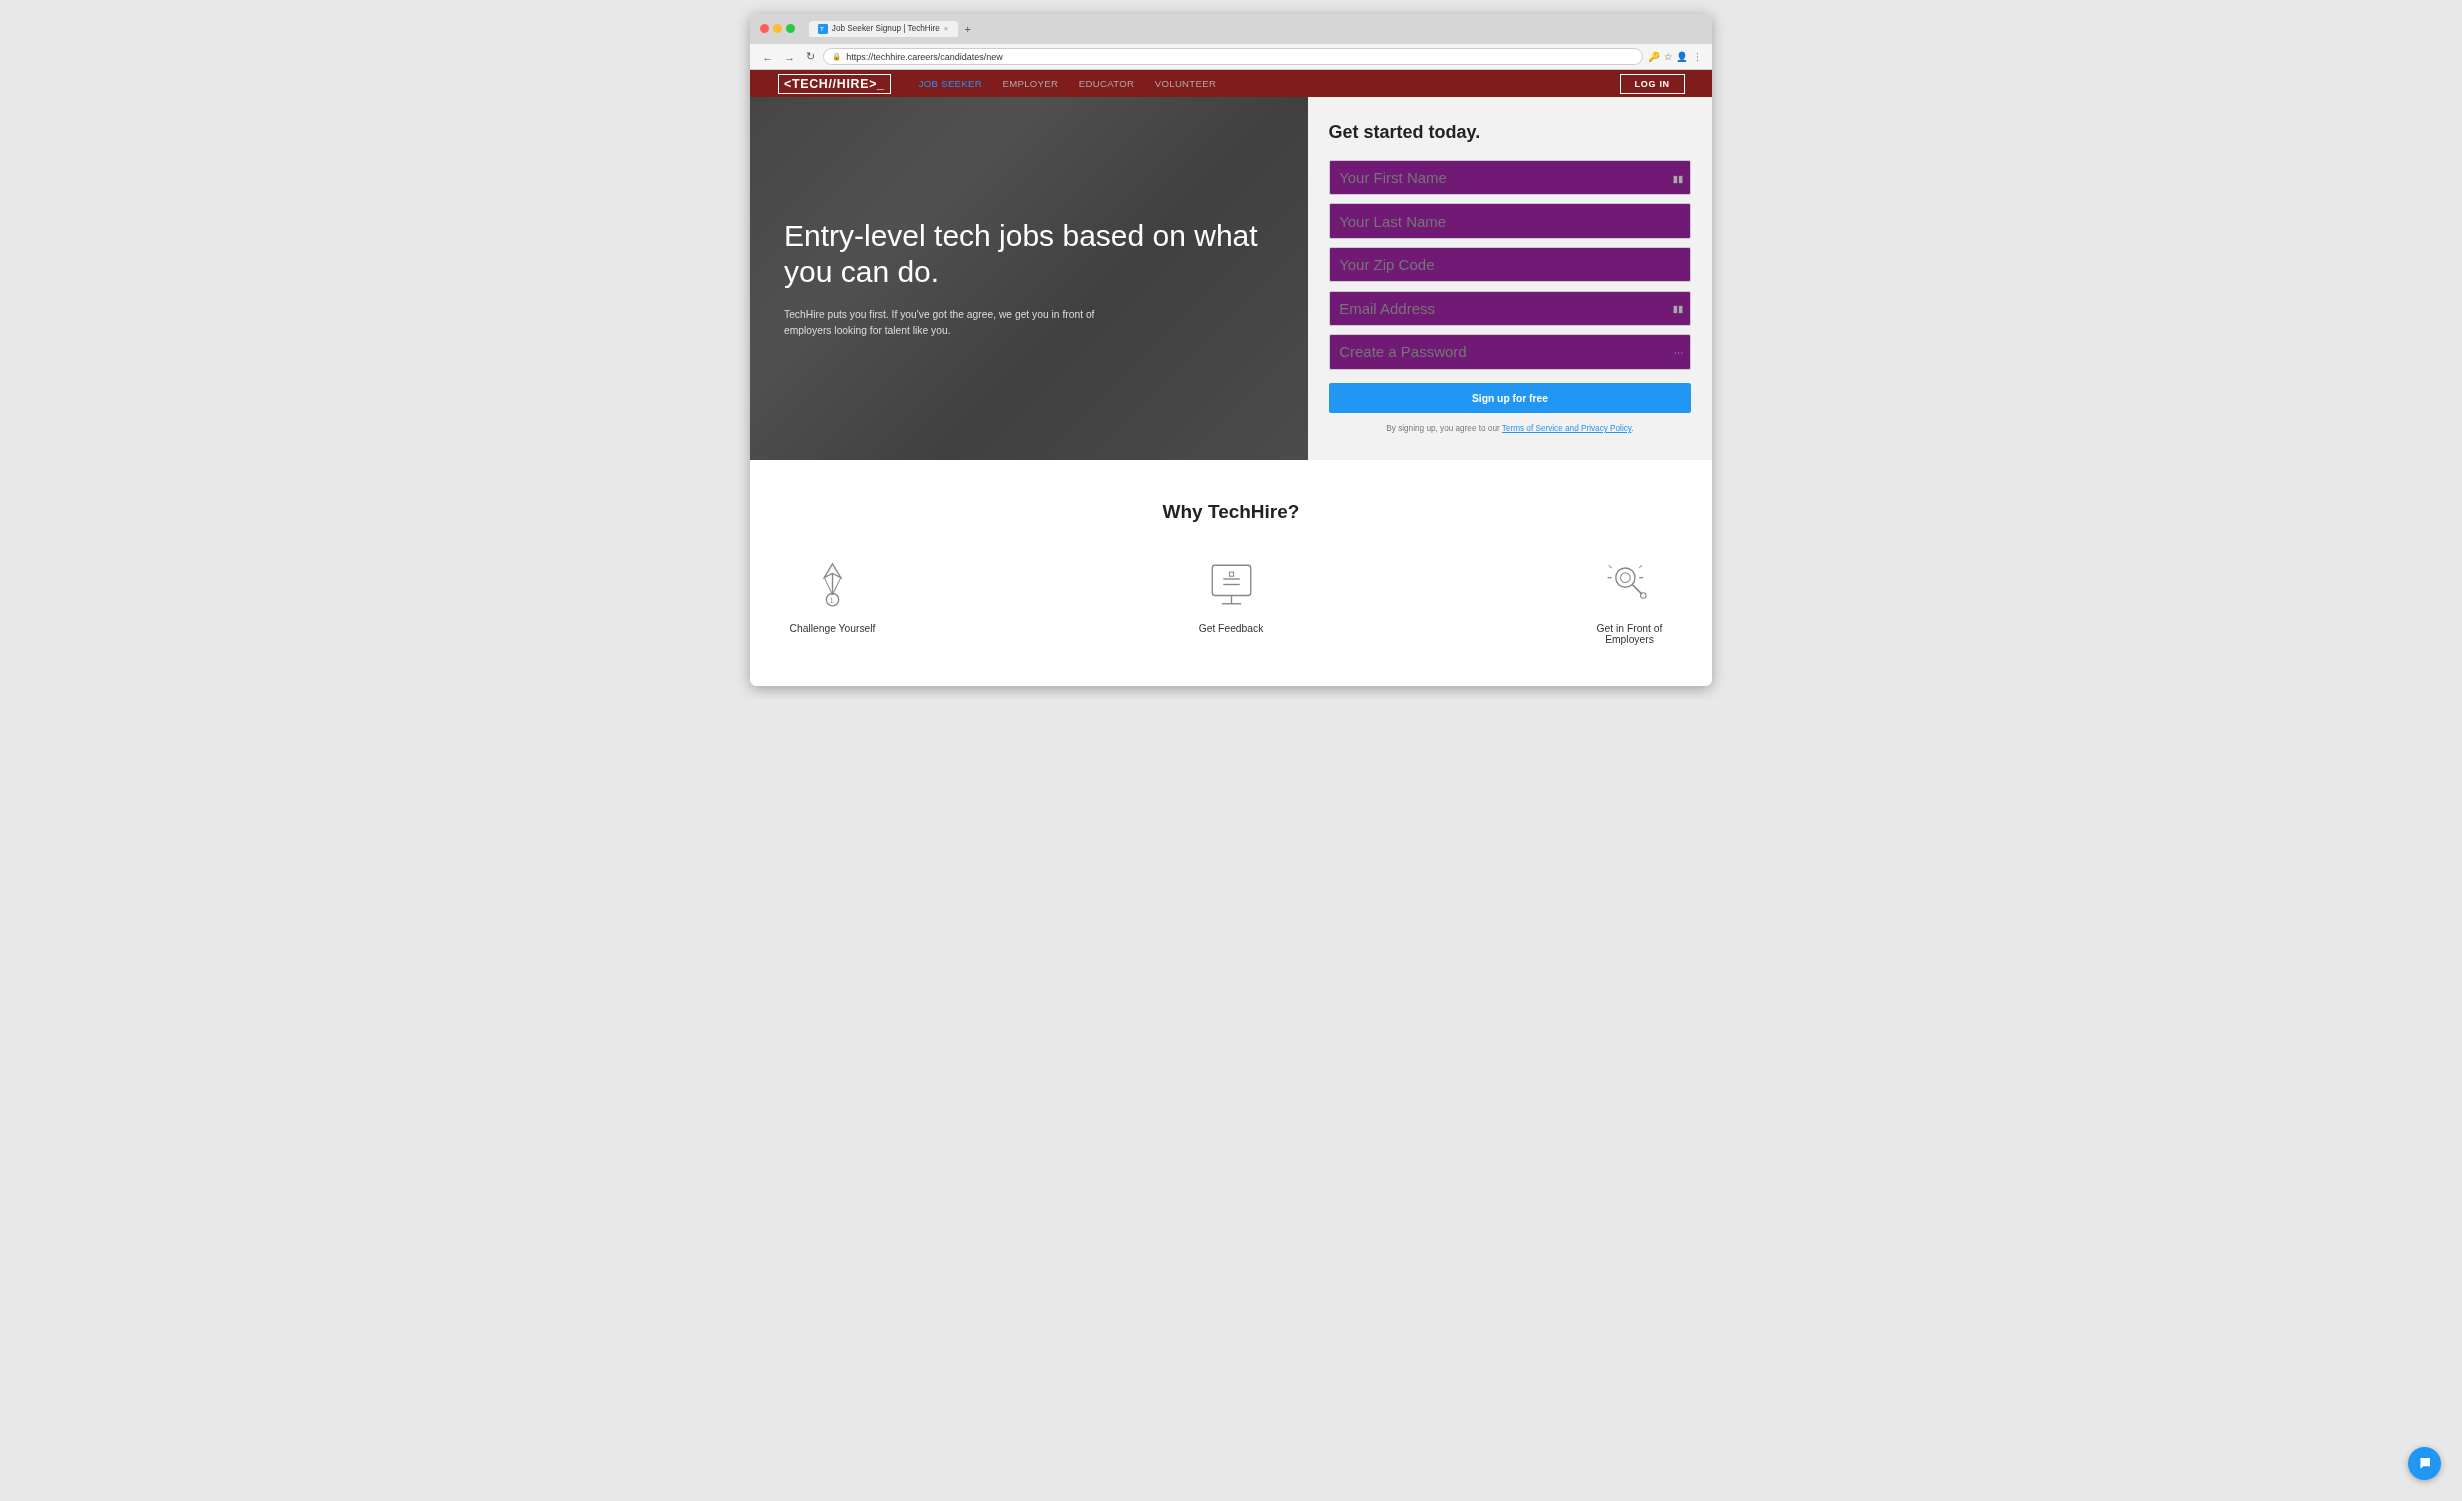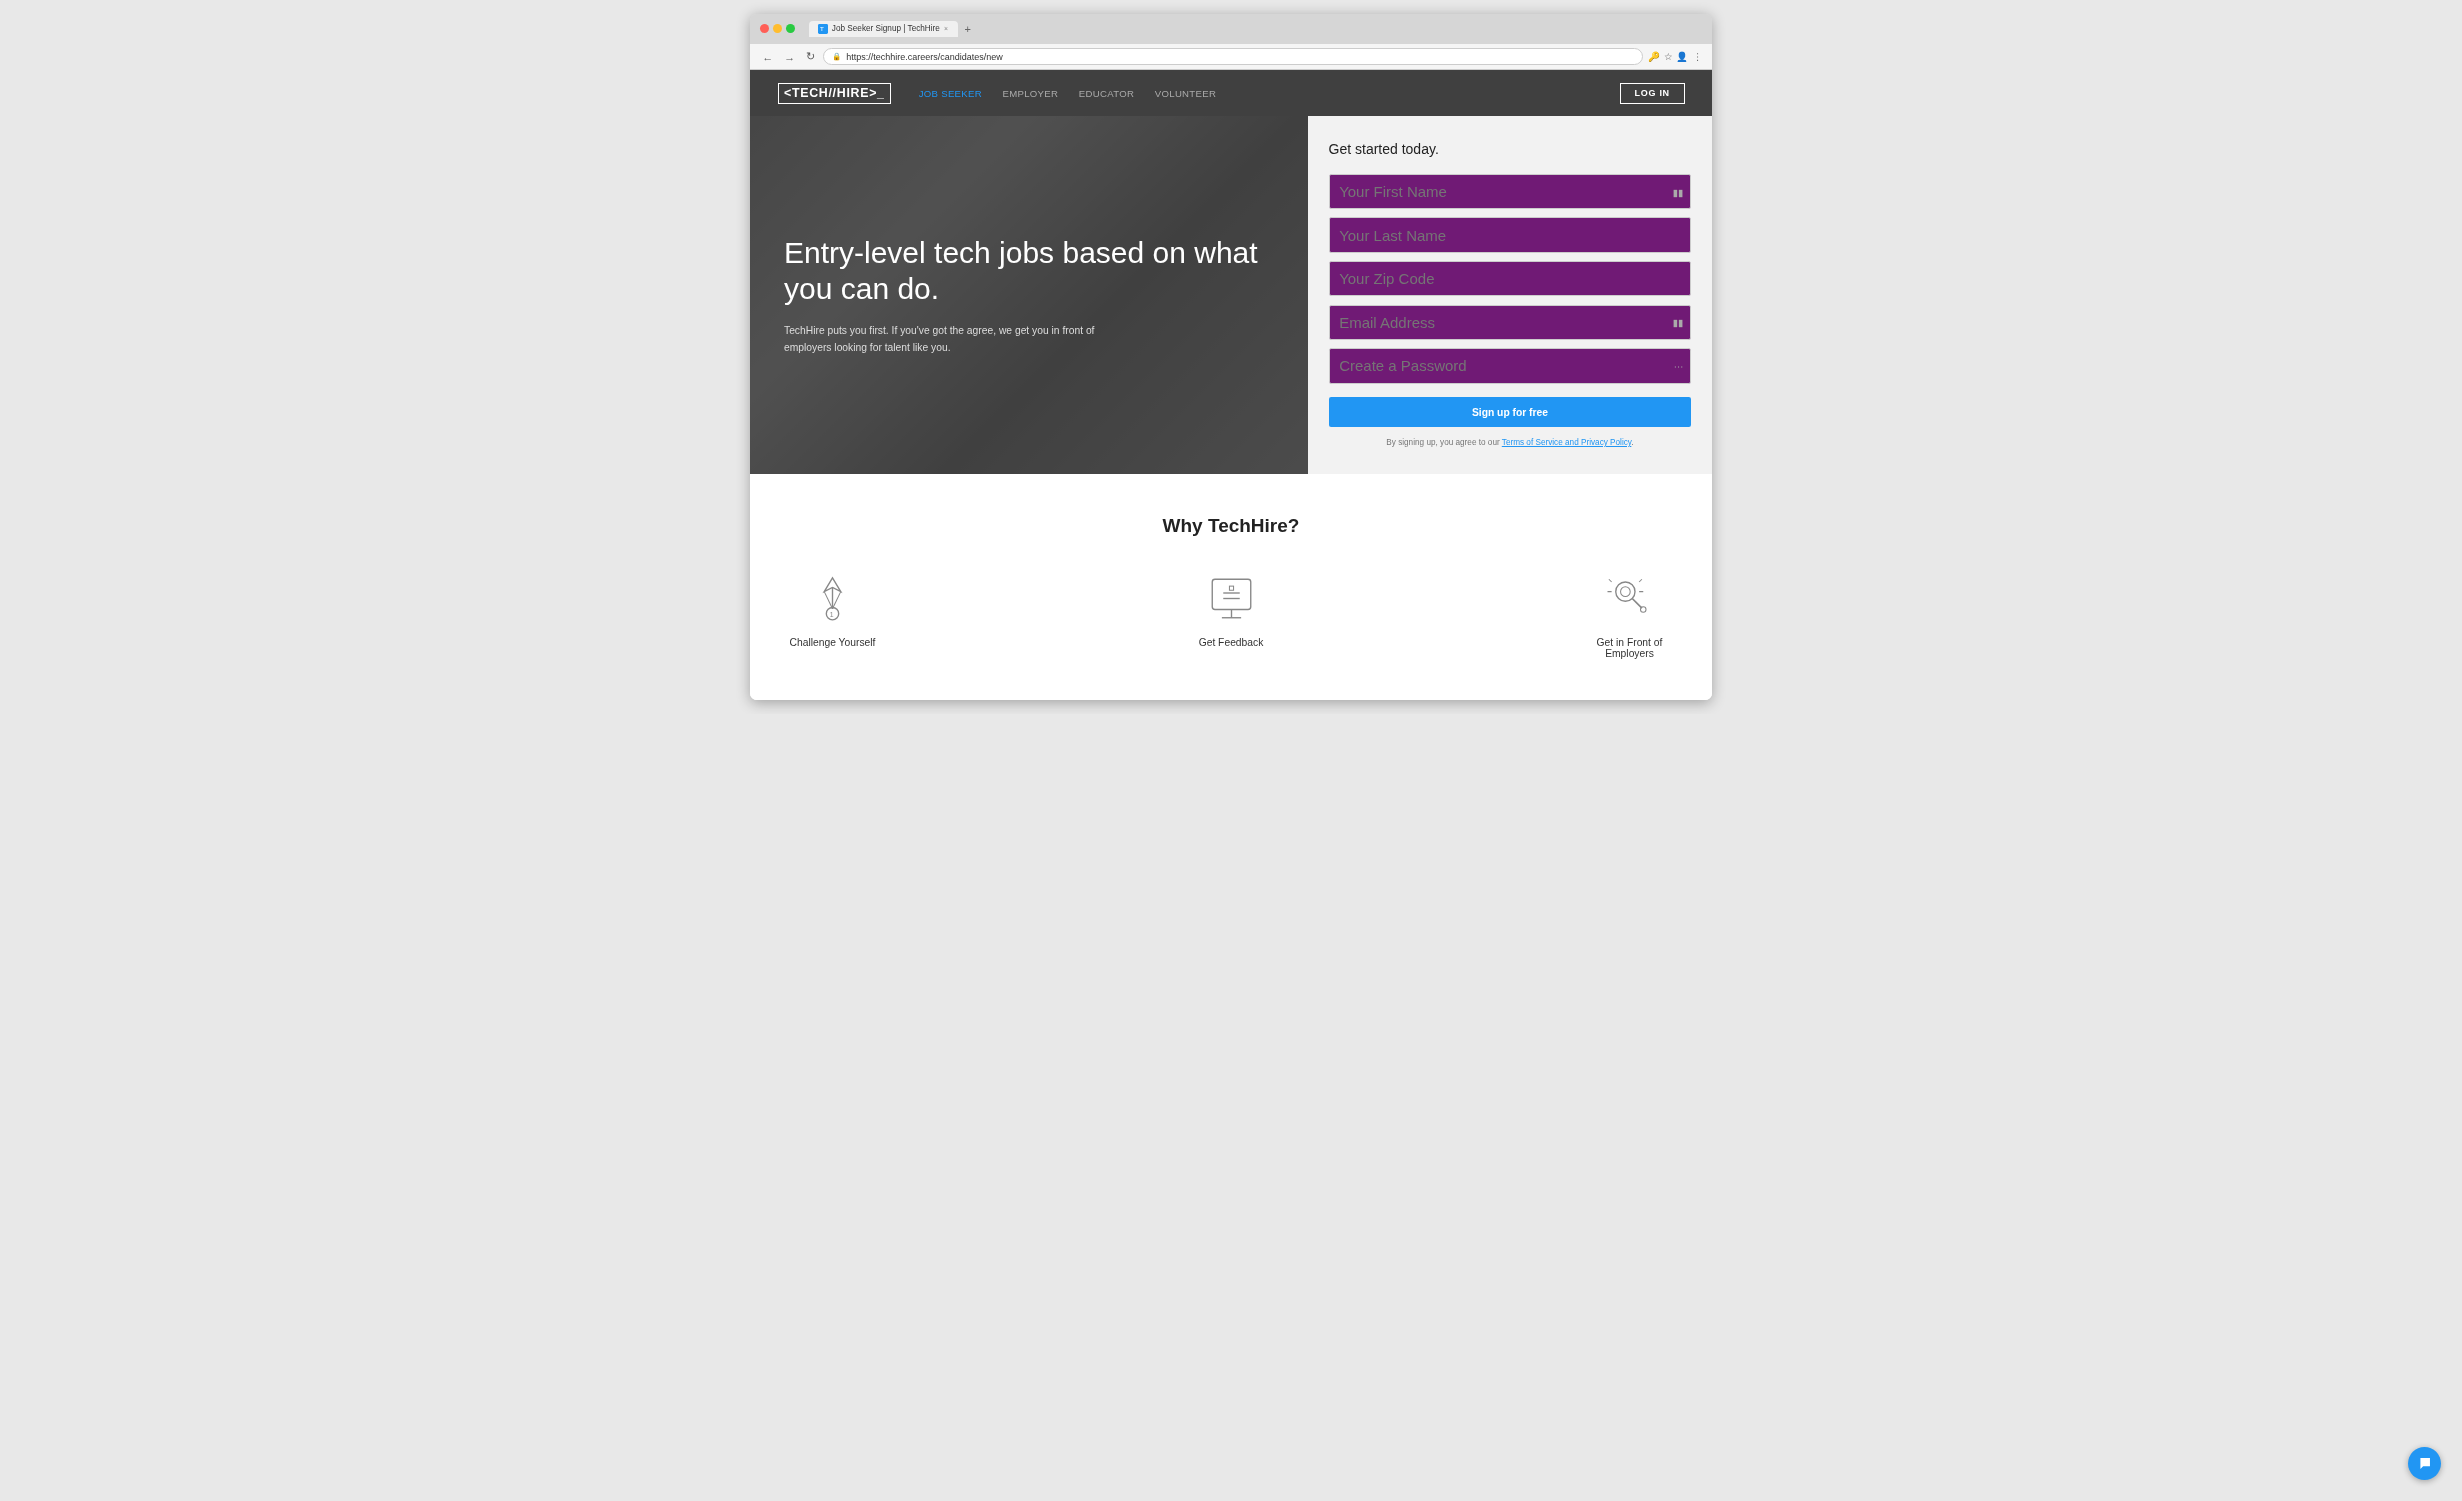--- a/index.html
+++ b/index.html
@@ -122,25 +122,25 @@
     }
 
     
     .page-content {
       background: white;
       overflow: hidden;
     }
 
     
     .site-nav {
-      background: #404040;
+      background: #7f1d1d;
       display: flex;
       align-items: center;
       padding: 0 27.5px;
-      height: 46px;
+      height: 27px;
     }
 
     .logo {
       display: flex;
       align-items: center;
       margin-right: 27.5px;
     }
 
     .logo-text {
       font-size: 12.4px;
@@ -231,22 +231,22 @@
     }
 
     
     .form-panel {
       flex: 1;
       background: #f2f2f2;
       padding: 25px 20.6px;
     }
 
     .form-title {
-      font-size: 14px;
-      font-weight: normal;
+      font-size: 18px;
+      font-weight: bold;
       color: #222;
       margin-bottom: 16.5px;
     }
 
     .form-group {
       margin-bottom: 8.2px;
     }
 
     .form-input {
       width: 100%;

